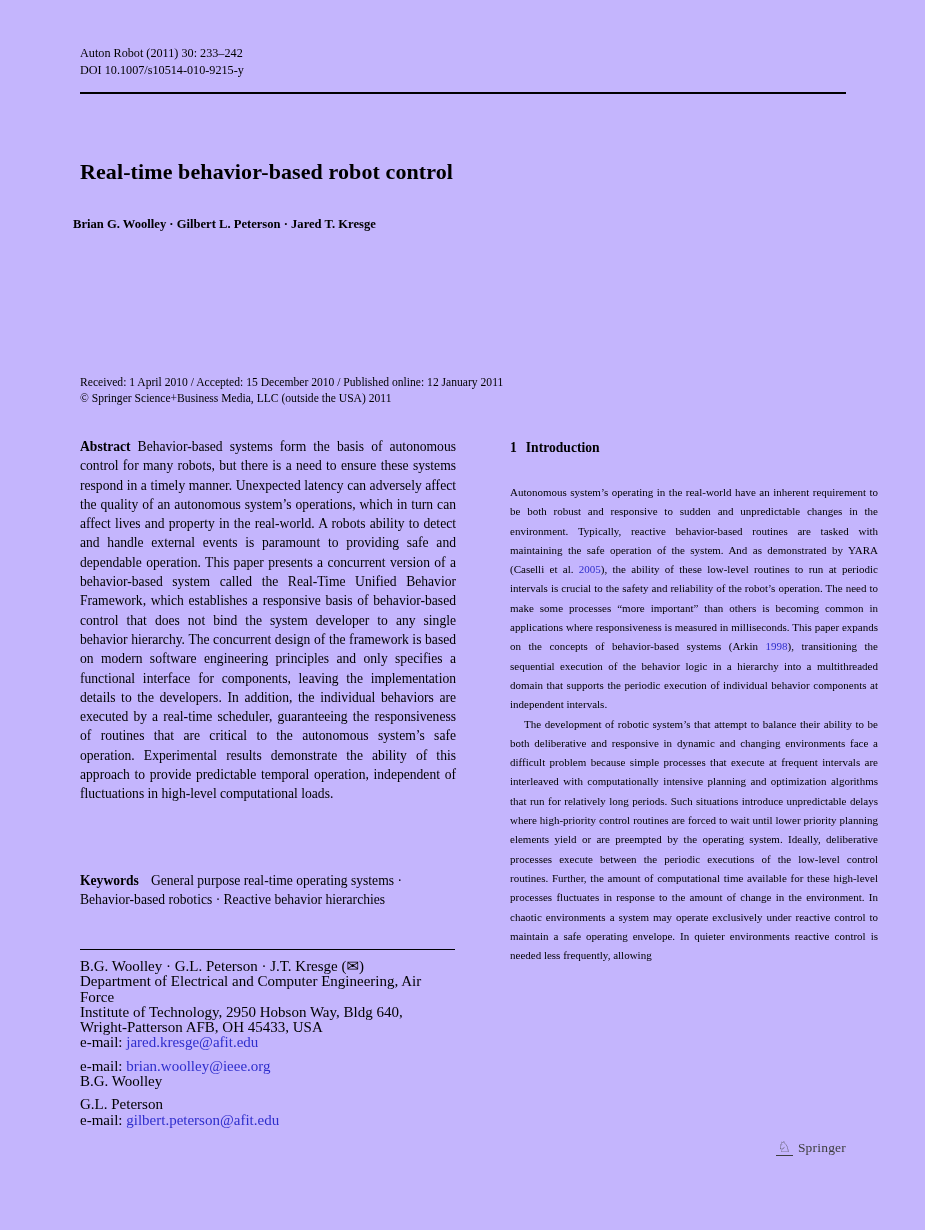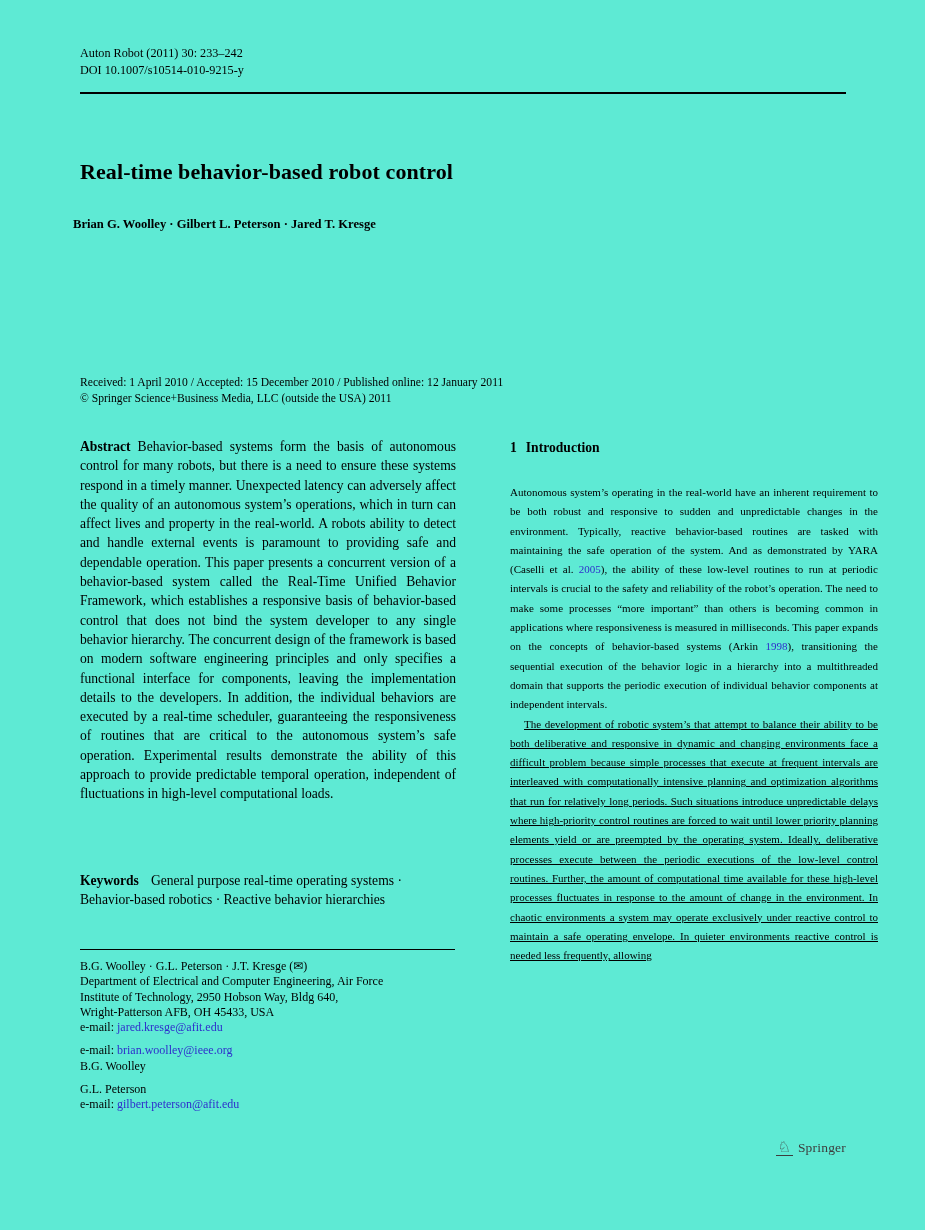--- a/index.html
+++ b/index.html
@@ -1,39 +1,39 @@
 <!DOCTYPE html>
 <html style="--link: #2e2ecc; --publisher: #3d3d3d;"><head>
 <meta charset="utf-8">
 <style>
   html,body{margin:0;padding:0;background:#e8e8e8;}
   .page{
-    position:relative;width:925px;height:1230px;background:#5eead4;
+    position:relative;width:925px;height:1230px;background:#c4b5fd;
     margin:0 auto;overflow:hidden;
     font-family:"Liberation Serif","DejaVu Serif",serif;color:#000;
   }
   .masthead{position:absolute;left:80px;top:45px;font-size:12.2px;line-height:16.5px;}
   .headrule{position:absolute;left:80px;top:92px;width:766px;height:2px;background:#000;}
   .title{position:absolute;left:80px;top:159px;margin:0;font-size:22px;font-weight:bold;letter-spacing:0.1px;}
   .authors{position:absolute;left:73px;top:217px;font-size:12.6px;font-weight:bold;}
   .dates{position:absolute;left:80px;top:375px;font-size:11.6px;line-height:16.3px;}
   .abstract{position:absolute;left:80px;top:437px;width:376px;margin:0;
     font-size:13.6px;line-height:19.3px;text-align:justify;}
   .runlabel{margin-right:7px;margin-top:20px;}
   .keywords{position:absolute;left:80px;top:871px;width:376px;margin:0;
     font-size:13.6px;line-height:19.3px;}
   .kw{margin-right:12px;}
-  .footnote{position:absolute;left:80px;top:949px;width:375px;font-size:12px;line-height:15.3px;}
+  .footnote{position:absolute;left:80px;top:949px;width:375px;font-size:15px;line-height:15.3px;}
   .fnrule{width:375px;height:1px;background:#000;margin-bottom:9px;}
   .fngroup{margin-bottom:8px;}
   .col-right{position:absolute;left:479px;top:438px;width:368px;margin-left:31px;}
   .secheading{margin:0 0 26px 0;font-size:13.6px;font-weight:bold;line-height:19px;}
   .secnum{margin-right:9px;}
   .body-par{margin:0;font-size:11px;line-height:19.3px;text-align:justify;}
-  .indent{text-indent:14px;text-decoration:underline;}
+  .indent{text-indent:14px;}
   .link{color:var(--link,#2e2ecc);text-decoration:none;cursor:pointer;}
   .springer{position:absolute;right:79px;top:1140px;display:flex;align-items:center;
     color:var(--publisher,#3d3d3d);}
   .sp-logo{font-size:15px;border-bottom:1.4px solid var(--publisher,#3d3d3d);
     padding:0 2px 0 1px;margin-right:5px;line-height:15px;}
   .sp-name{font-size:13.5px;letter-spacing:0.2px;}
 </style>
 </head>
 <body>
 

